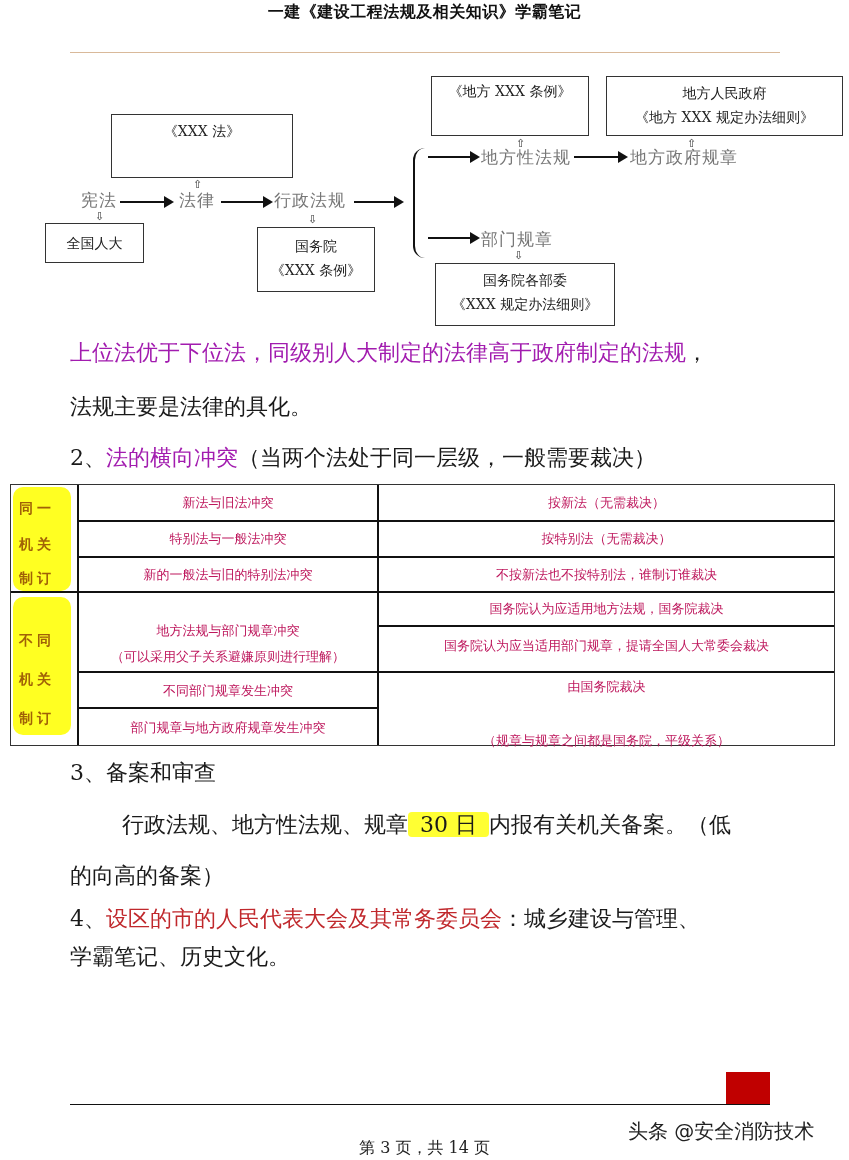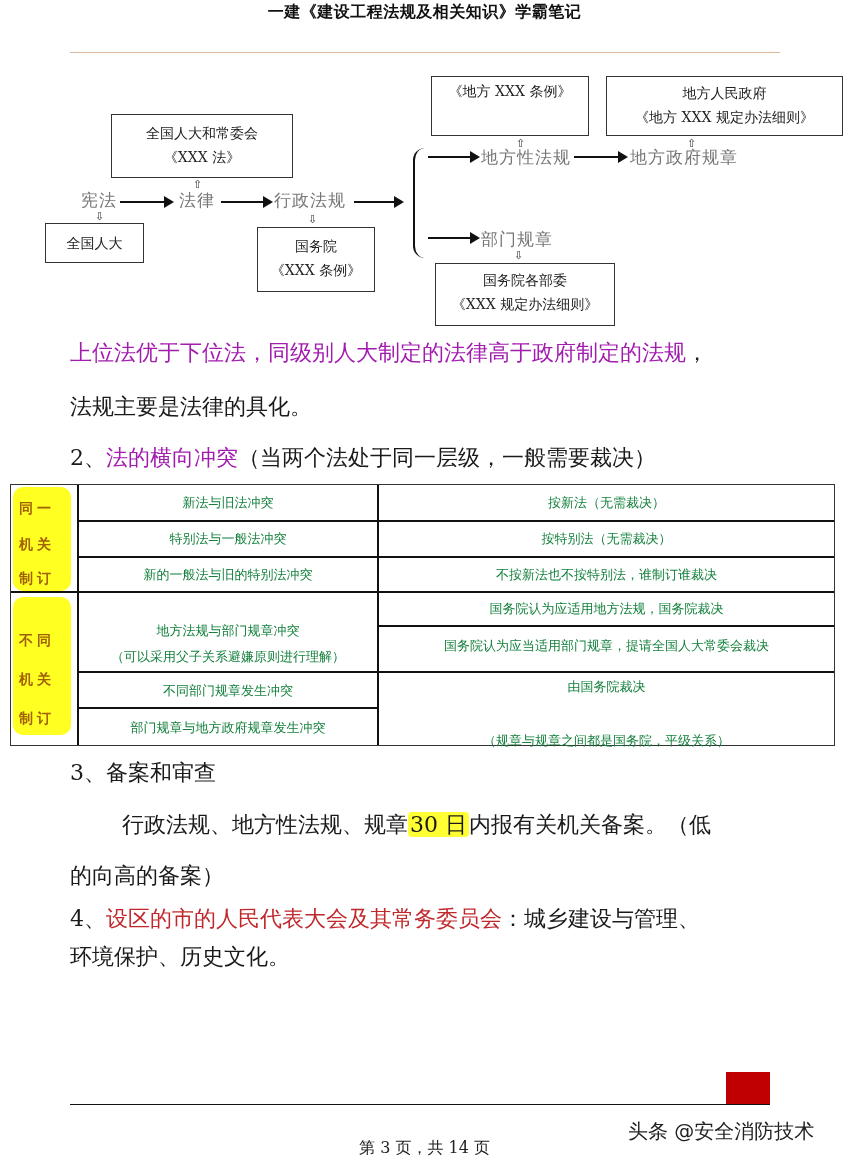--- a/index.html
+++ b/index.html
@@ -37,47 +37,46 @@
     }
     .brace {
       position: absolute; left: 413px; top: 148px; width: 14px; height: 110px;
       border-left: 2px solid #111; border-radius: 12px 0 0 12px;
     }
 
     
     .para { position: absolute; font-size: 22px; line-height: 30px; white-space: nowrap; }
     .cyan { color: #a21caf; }
     .red { color: #c0282c; }
-    .hl-yellow { background: #ffff33; border-radius: 4px; padding: 0 2px; }
+    .hl-yellow { background: #ffff33; border-radius: 4px; padding: 0 12px; }
 
     
     .tbl { position: absolute; left: 10px; top: 484px; width: 825px; height: 262px; border: 1px solid #333; box-sizing: border-box; }
     .tbl-line-h { position: absolute; height: 2px; background: #111; }
     .tbl-line-v { position: absolute; width: 2px; background: #111; }
-    .cell { position: absolute; text-align: center; font-size: 13px; color: #15803d; line-height: 20px; }
+    .cell { position: absolute; text-align: center; font-size: 13px; color: #be185d; line-height: 20px; }
     .grp { position: absolute; background: #ffff22; border-radius: 10px; }
     .grp-label { position: absolute; font-size: 14px; color: #a16207; line-height: 38px; width: 50px; letter-spacing: 4px; font-weight: bold; }
 
     .footer-rule { left: 70px; width: 700px; top: 1104px; height: 1px; background: #111; }
     .red-block { left: 726px; top: 1072px; width: 44px; height: 33px; background: #c00000; }
     .page-num { left: 0; width: 849px; top: 1138px; text-align: center; font-size: 16px; color: #222; }
     .watermark {
       left: 628px; top: 1118px; font-size: 20px; color: #222;
       font-family: "DejaVu Sans", sans-serif; text-shadow: 0 0 2px #fff;
     }
   </style>
 </head>
 <body>
 
 <div class="abs header-title">一建《建设工程法规及相关知识》学霸笔记</div>
 <div class="abs header-rule"></div>
 
 <div>
   <div class="box" style="left:111px; top:114px; width:182px; height:64px;">
-    <div>全国人大和常委会</div>
     <div style="line-height:22px;">《XXX 法》</div>
   </div>
   <div class="box" style="left:45px; top:223px; width:99px; height:40px; padding-top:6px;">
     <div>全国人大</div>
   </div>
   <div class="box" style="left:257px; top:227px; width:118px; height:65px;">
     <div>国务院</div>
     <div style="line-height:22px;">《XXX 条例》</div>
   </div>
   <div class="box" style="left:431px; top:76px; width:158px; height:60px; padding-top:3px;">
@@ -164,18 +163,18 @@
 
 <div class="para" style="left:70px; top:758px;">3、备案和审查</div>
 <div class="para" style="left:122px; top:810px;">
   <span>行政法规、地方性法规、规章</span><span class="hl-yellow">30 日</span><span>内报有关机关备案。（低</span>
 </div>
 <div class="para" style="left:70px; top:861px;">的向高的备案）</div>
 
 <div class="para" style="left:70px; top:904px;">
   <span>4、</span><span class="red">设区的市的人民代表大会及其常务委员会</span><span>：城乡建设与管理、</span>
 </div>
-<div class="para" style="left:70px; top:942px;">环境保护、历史文化。</div>
+<div class="para" style="left:70px; top:942px;">学霸笔记、历史文化。</div>
 
 <div class="abs red-block"></div>
 <div class="abs footer-rule"></div>
 <div class="abs page-num">第 3 页，共 14 页</div>
 <div class="abs watermark">头条 @安全消防技术</div>
 
 </body></html>

